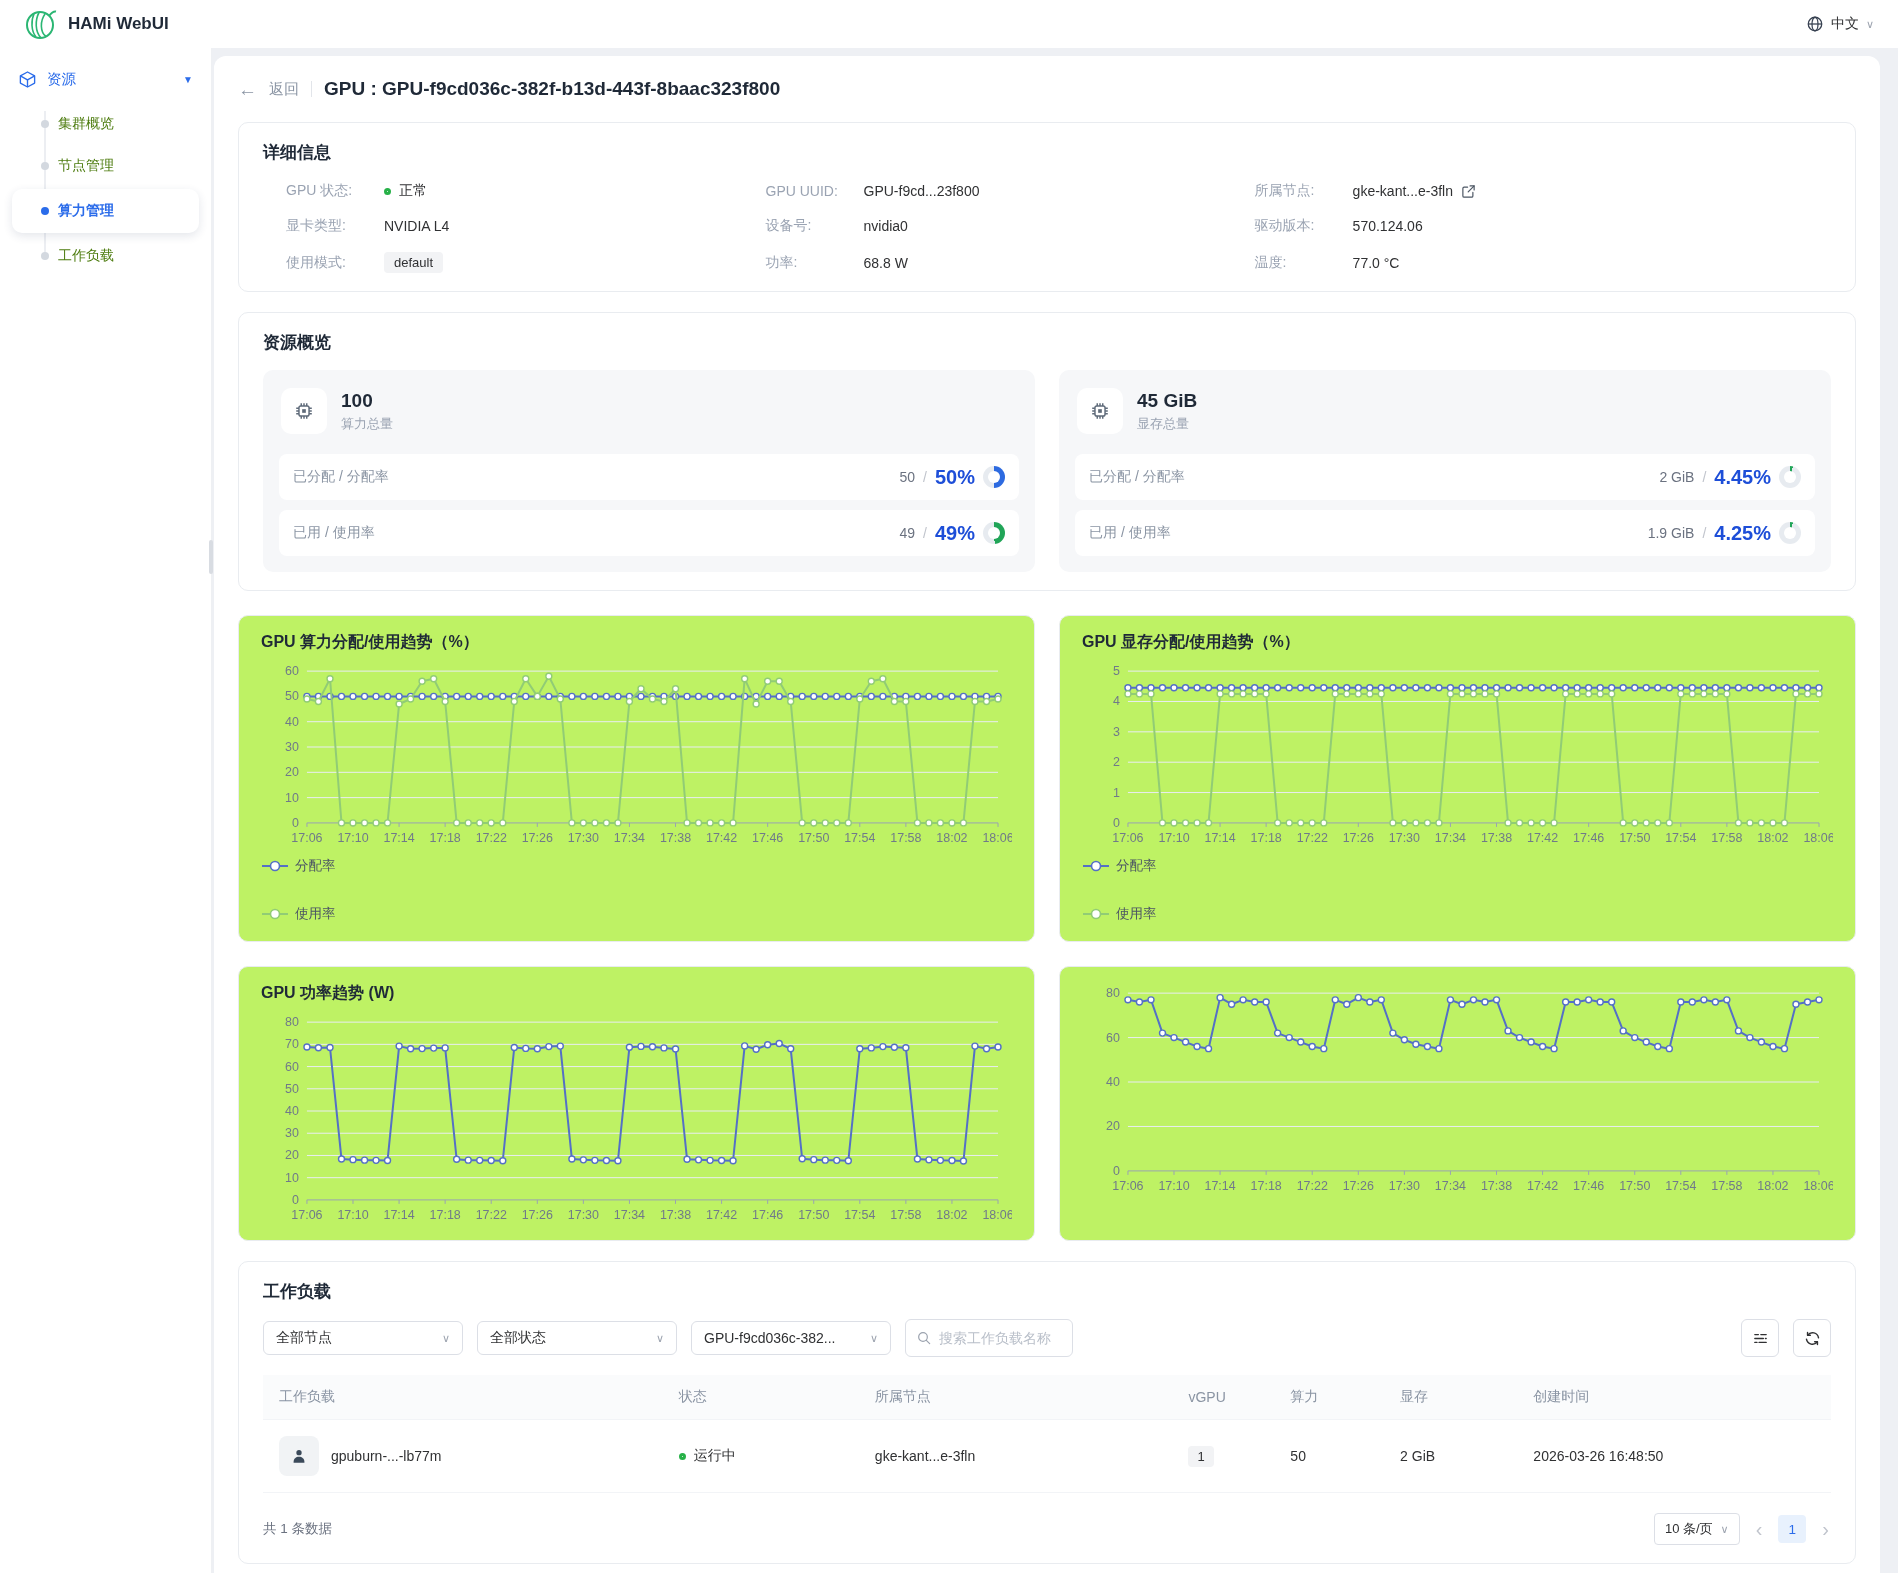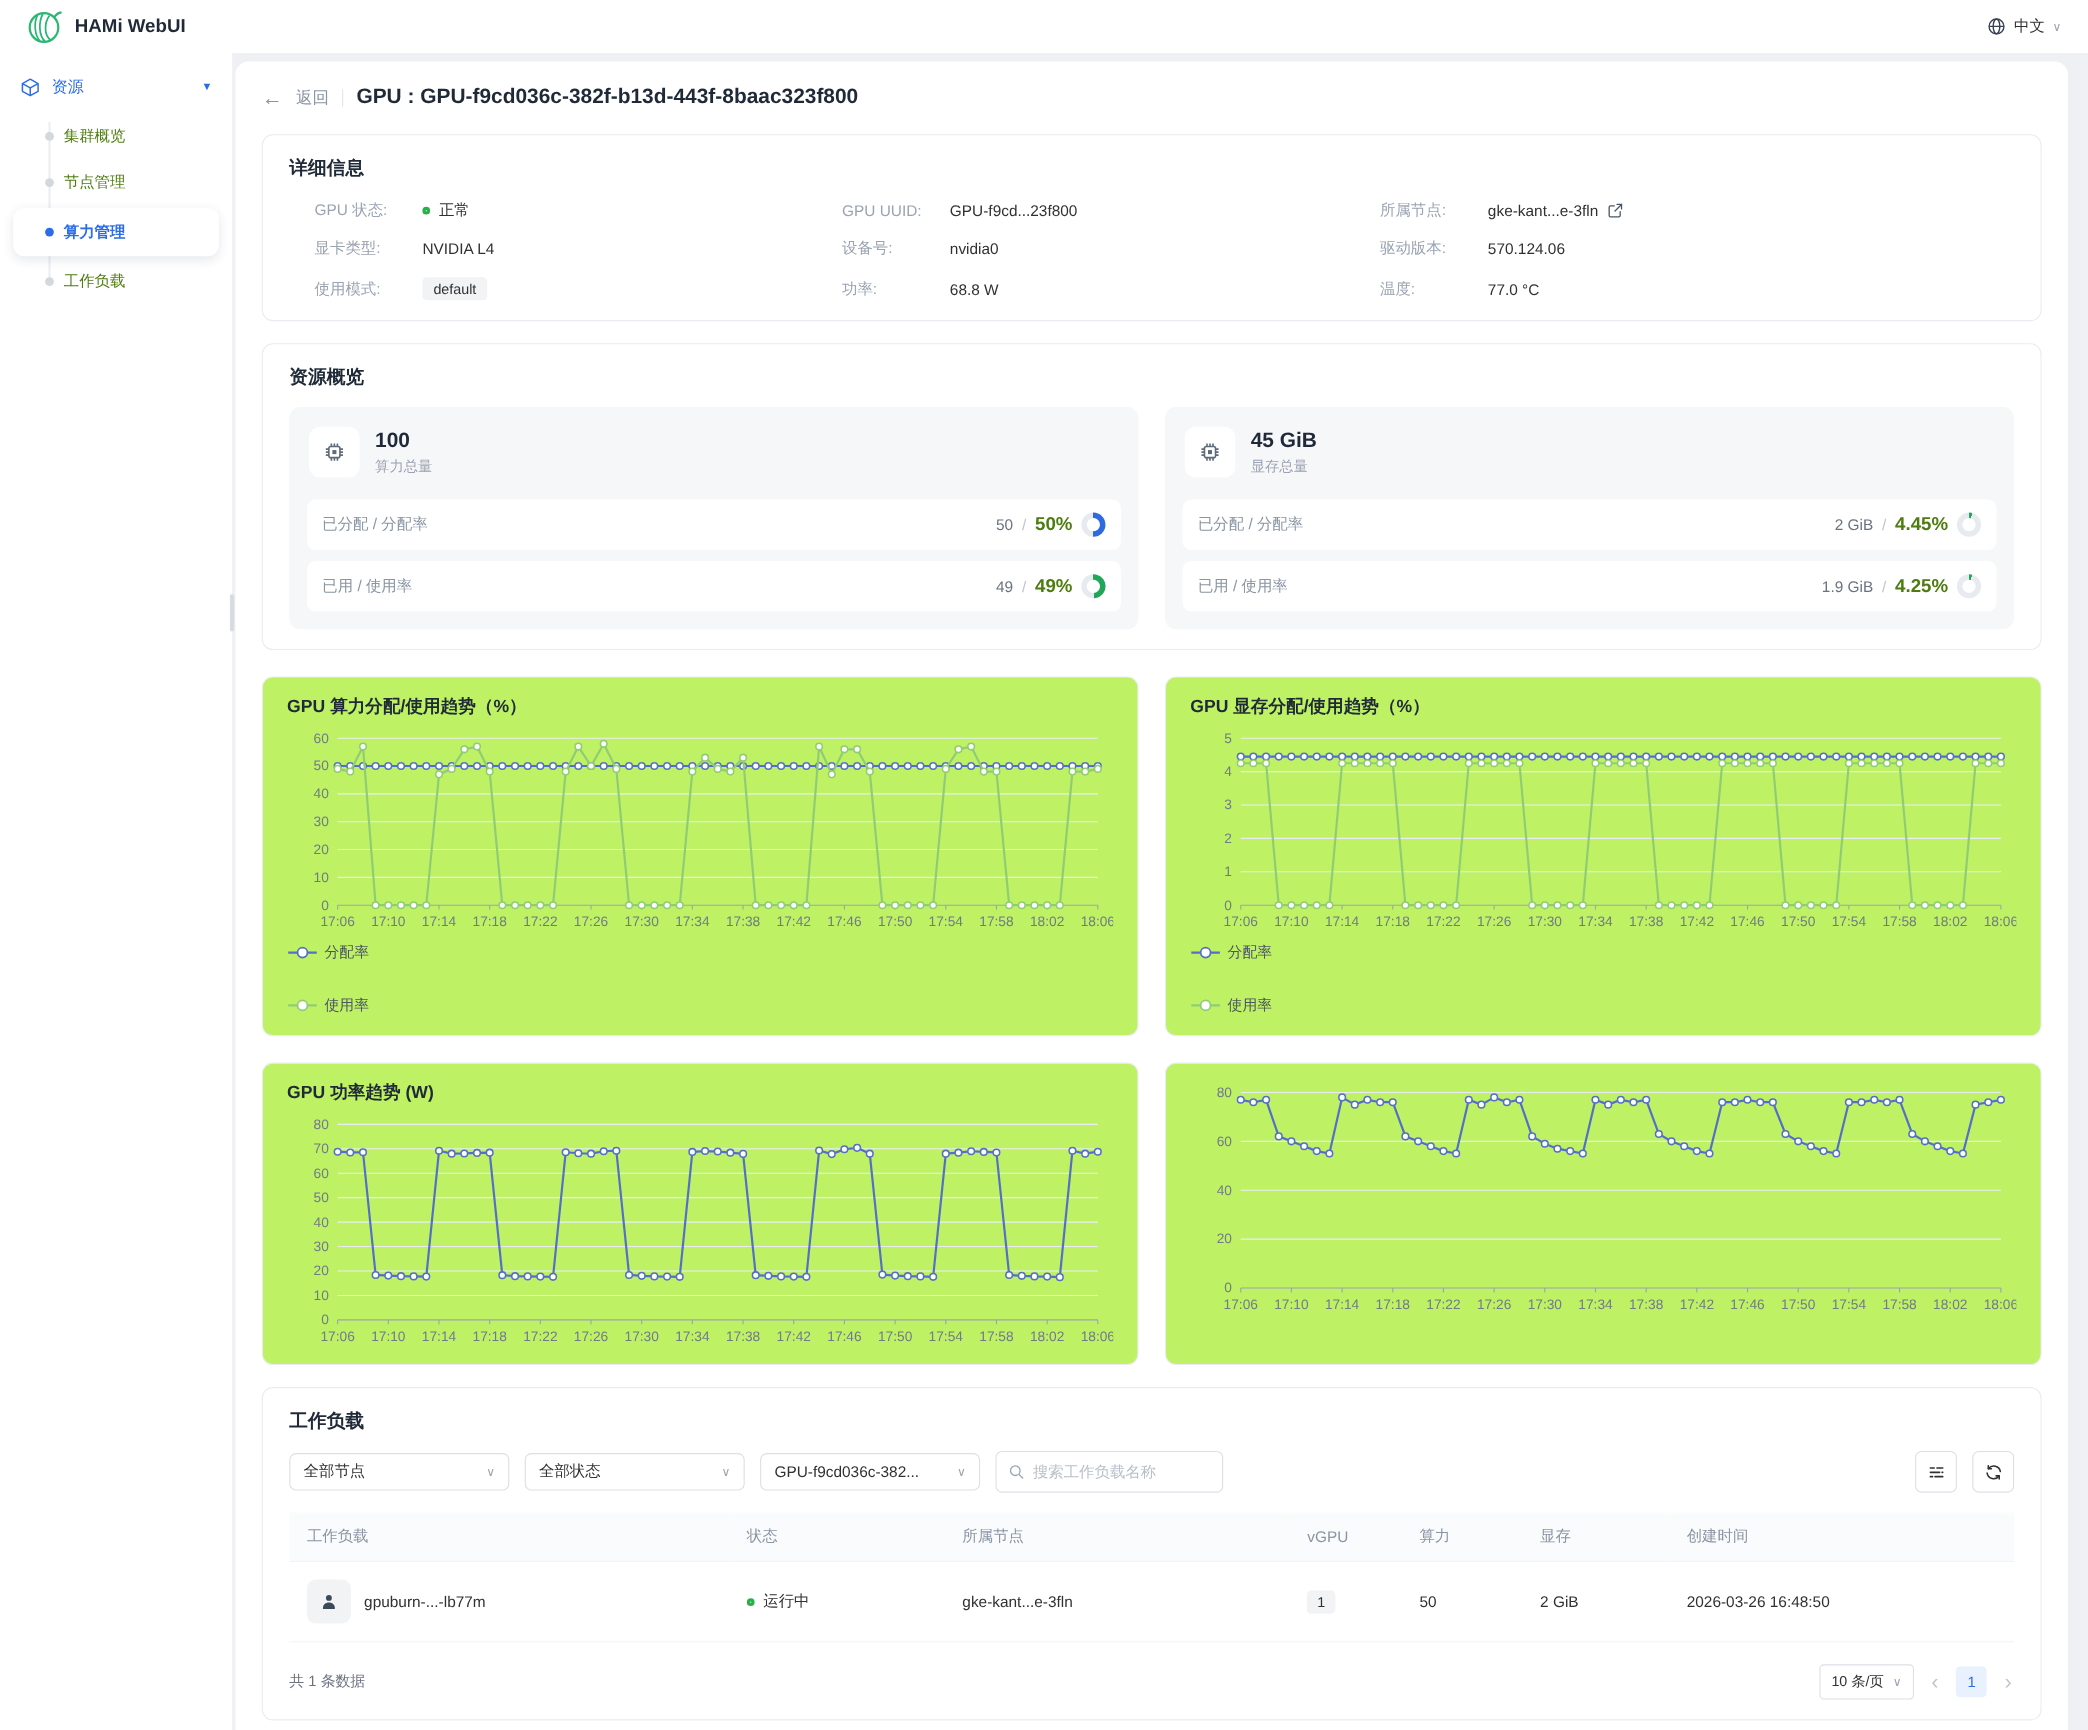--- a/index.html
+++ b/index.html
@@ -62,21 +62,21 @@
   .ov-icon { width:46px; height:46px; background:#fff; border-radius:10px; display:flex;
     align-items:center; justify-content:center; }
   .ov-total { font-size:19px; font-weight:bold; color:#1f2937; }
   .ov-total-lbl { font-size:13px; color:#9aa3b2; margin-top:3px; }
   .ov-line { background:#fff; border-radius:8px; padding:0 14px; height:46px; margin-top:10px;
     display:flex; align-items:center; justify-content:space-between; }
   .ov-line .lbl { color:#8a94a3; }
   .ov-right { display:flex; align-items:center; gap:8px; }
   .ov-val { color:#6b7280; }
   .ov-slash { color:#c0c4cc; }
-  .ov-pct { font-weight:bold; color:#4d7c0f; font-size:17px; }
+  .ov-pct { font-weight:bold; color:#1d4ed8; font-size:20px; }
   .donut { position:relative; width:22px; height:22px; border-radius:50%;
     background:conic-gradient(var(--c) calc(var(--p)*1%), #e7ebf0 0); }
   .donut::after { content:""; position:absolute; inset:5px; background:#fff; border-radius:50%; }
 
   
   .tabs { display:inline-flex; border:1px solid #dcdfe6; border-radius:6px; margin-top:24px; background:#fff; }
   .tab { padding:7px 17px; font-size:14px; color:#303133; border-right:1px solid #ebeef0;
     cursor:pointer; background:#fff; }
   .tab:last-child { border-right:none; border-radius:0 6px 6px 0; }
   .tab:first-child { border-radius:6px 0 0 6px; }
@@ -90,21 +90,21 @@
   .chart-box svg { display:block; width:100%; }
   .legend { display:flex; justify-content:flex-start; gap:30px; padding:4px 0 8px;flex-direction:column; }
   .legend-item { display:flex; align-items:center; gap:6px; font-size:13.5px; color:#4b5563; cursor:pointer; }
 
   
   .filters { display:flex; align-items:center; gap:14px; margin-top:16px; }
   .select { width:200px; height:34px; border:1px solid #dcdfe6; border-radius:6px; background:#fff;
     display:flex; align-items:center; justify-content:space-between; padding:0 12px; cursor:pointer; }
   .select .sv { color:#303133; white-space:nowrap; overflow:hidden; }
   .select .chev, .psize .chev { color:#9ca3af; font-size:11px; margin-left:8px; }
-  .search { width:207px; height:38px; border:1px solid #dcdfe6; border-radius:6px; background:#fff;
+  .search { width:168px; height:38px; border:1px solid #dcdfe6; border-radius:6px; background:#fff;
     display:flex; align-items:center; padding:0 10px; gap:7px; }
   .search input { border:none; outline:none; width:100%; font-size:14px; color:#303133;
     font-family:inherit; background:transparent; }
   .search input::placeholder { color:#b9bfc9; }
   .filters .spacer { flex:1; }
   .icon-btn { width:38px; height:38px; border:1px solid #dcdfe6; border-radius:6px; background:#fff;
     display:flex; align-items:center; justify-content:center; cursor:pointer; }
 
   table.wl { width:100%; border-collapse:collapse; margin-top:18px; table-layout:fixed; }
   table.wl thead th { background:#fafbfc; color:#8a94a3; font-weight:normal; text-align:left;

